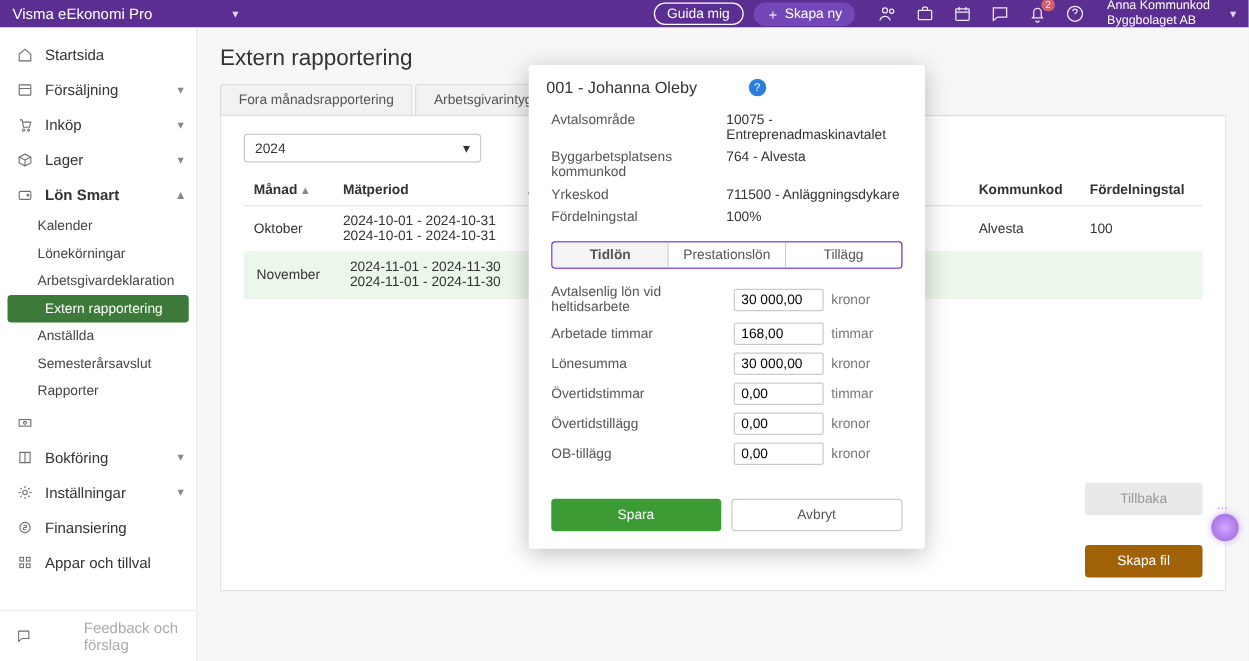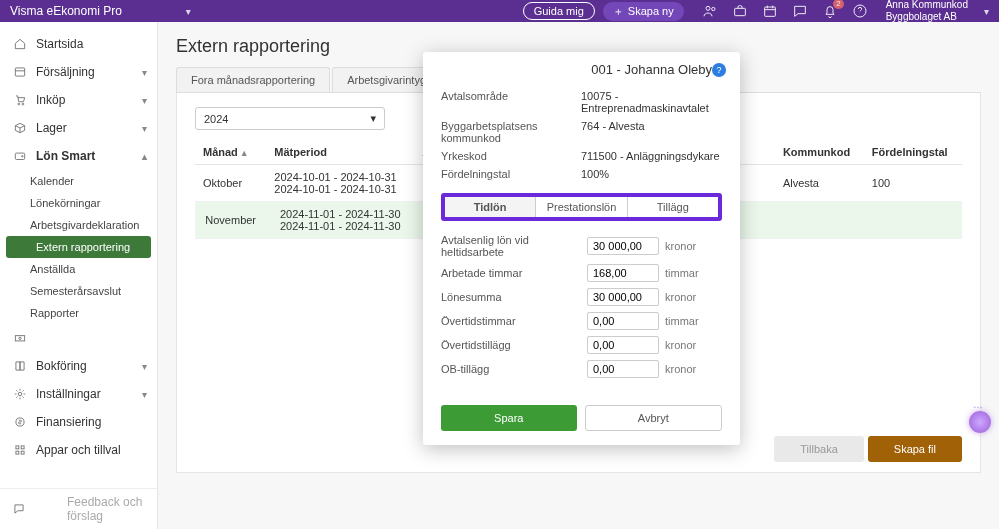--- a/index.html
+++ b/index.html
@@ -39,34 +39,34 @@
   .tab.active { background: #fff; }
   .panel { background: #fff; border: 1px solid #e5e5e5; border-top: none; padding: 14px 18px 50px; min-height: 380px; position: relative; }
   .year-select { width: 190px; border: 1px solid #ccc; border-radius: 3px; padding: 4px 8px; font-size: 11px; background: #fff; display: flex; justify-content: space-between; align-items: center; cursor: pointer; margin-bottom: 10px; }
 
   table.grid { width: 100%; border-collapse: collapse; font-size: 11px; }
   table.grid th { text-align: left; font-weight: 600; padding: 6px 8px; border-bottom: 1px solid #e5e5e5; }
   table.grid td { padding: 6px 8px; border-bottom: 1px solid #f0f0f0; }
   table.grid tr.sel td { background: #eaf7ea; text-align: center; }
   .sort-ic { font-size: 9px; margin-left: 2px; color: #888; }
 
-  .panel-footer { position: absolute; bottom: 10px; right: 18px; display: flex; gap: 4px; }
+  .panel-footer { position: absolute; bottom: 10px; right: 18px; display: flex; gap: 24px; flex-direction: column; }
   .btn-flat { border: none; background: #e9e9e9; color: #999; padding: 7px 26px; font-size: 11px; border-radius: 3px; cursor: default; }
   .btn-primary-flat { background: #a16207; color: #fff; }
 
   
   .modal { position: absolute; left: 423px; top: 52px; width: 317px; background: #fff; border-radius: 3px; box-shadow: 0 4px 20px rgba(0,0,0,.25); z-index: 50; font-size: 11px; }
-  .modal-header { padding: 10px 14px 4px; display: flex; justify-content: flex-end; align-items: center; }
+  .modal-header { padding: 10px 14px 4px; display: flex; justify-content: flex-start; align-items: center; gap: 41px; }
   .modal-title { font-size: 13px; color: #333; }
   .help-ic { width: 14px; height: 14px; border-radius: 50%; background: #2a7de1; color: #fff; font-size: 9px; display: flex; align-items: center; justify-content: center; cursor: pointer; }
   .modal-body { padding: 6px 18px 14px; }
   .info-row { display: flex; padding: 3px 0; }
   .info-label { width: 140px; color: #555; }
   .info-val { flex: 1; color: #333; }
-  .seg { display: flex; border: 4px solid #6d28d9; border-radius: 3px; overflow: hidden; margin: 10px 0; }
+  .seg { display: flex; border: 1px solid #6d28d9; border-radius: 3px; overflow: hidden; margin: 10px 0; }
   .seg-btn { flex: 1; text-align: center; padding: 4px 0; font-size: 11px; cursor: pointer; background: #fff; color: #555; border-right: 1px solid #ccc; }
   .seg-btn:last-child { border-right: none; }
   .seg-btn.active { background: #f4f4f4; font-weight: 600; }
   .form-row { display: flex; align-items: center; padding: 3px 0; gap: 6px; }
   .form-label { width: 140px; color: #555; }
   .form-input { width: 72px; border: 1px solid #ccc; border-radius: 2px; padding: 2px 5px; font-size: 11px; text-align: left; }
   .form-unit { color: #777; font-size: 11px; }
   .modal-footer { display: flex; gap: 8px; justify-content: center; padding: 10px 18px 14px; }
   .btn-save { flex: 1; background: #3d9b35; color: #fff; border: none; padding: 6px 0; border-radius: 3px; font-size: 11px; cursor: pointer; }
   .btn-cancel { flex: 1; background: #fff; border: 1px solid #ccc; color: #555; padding: 6px 0; border-radius: 3px; font-size: 11px; cursor: pointer; }

